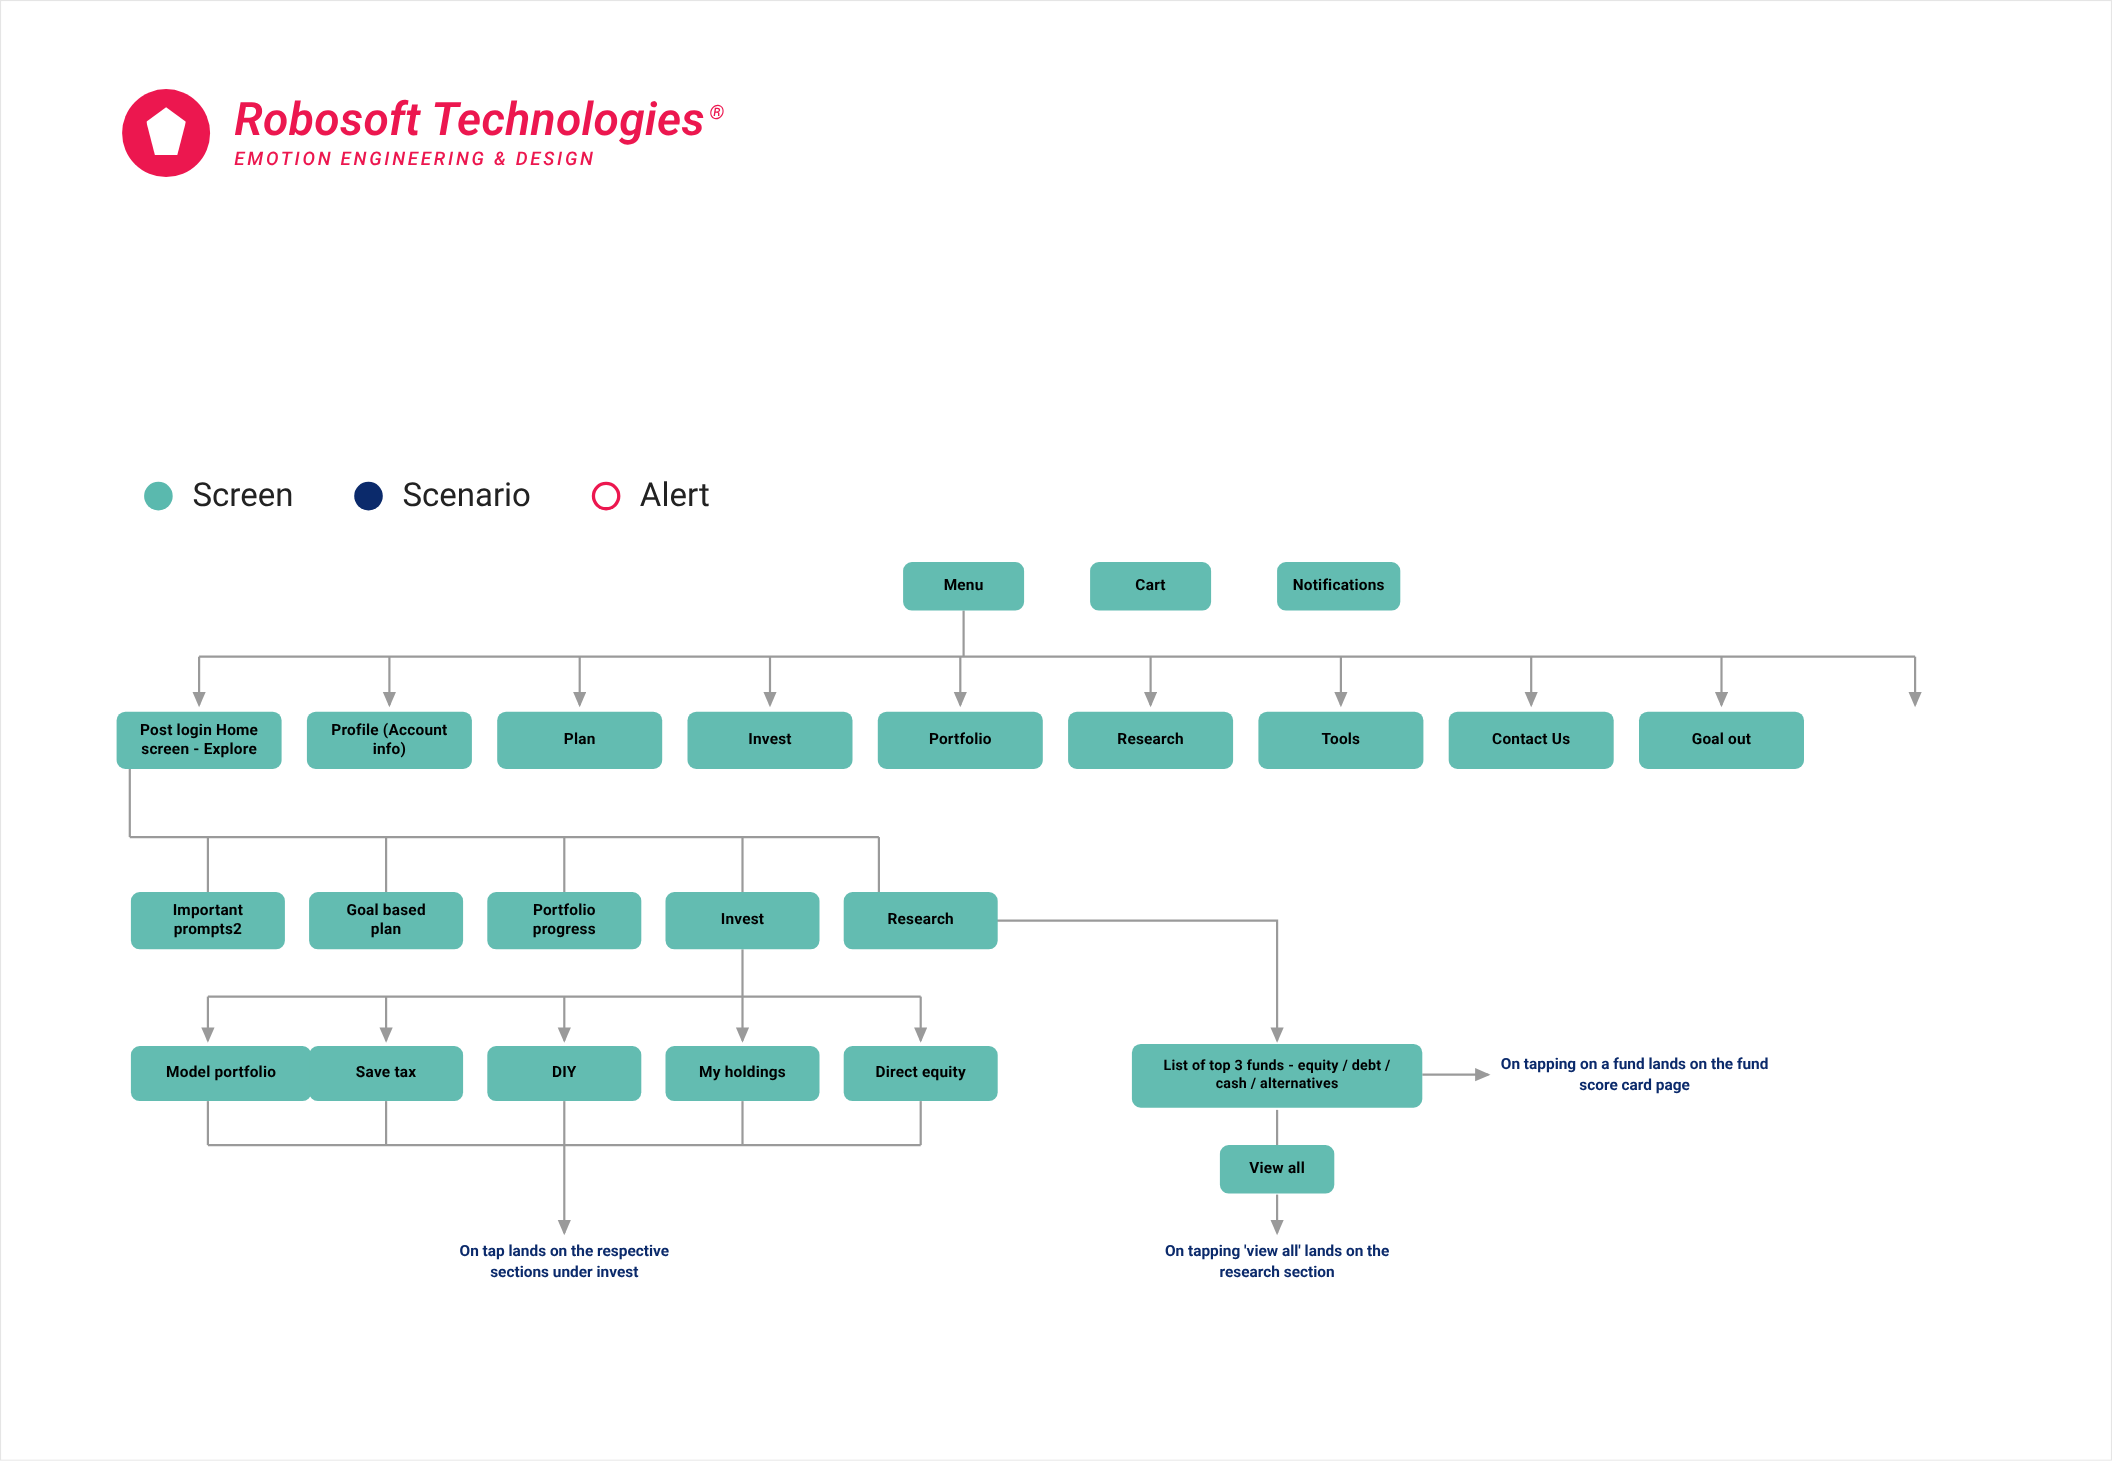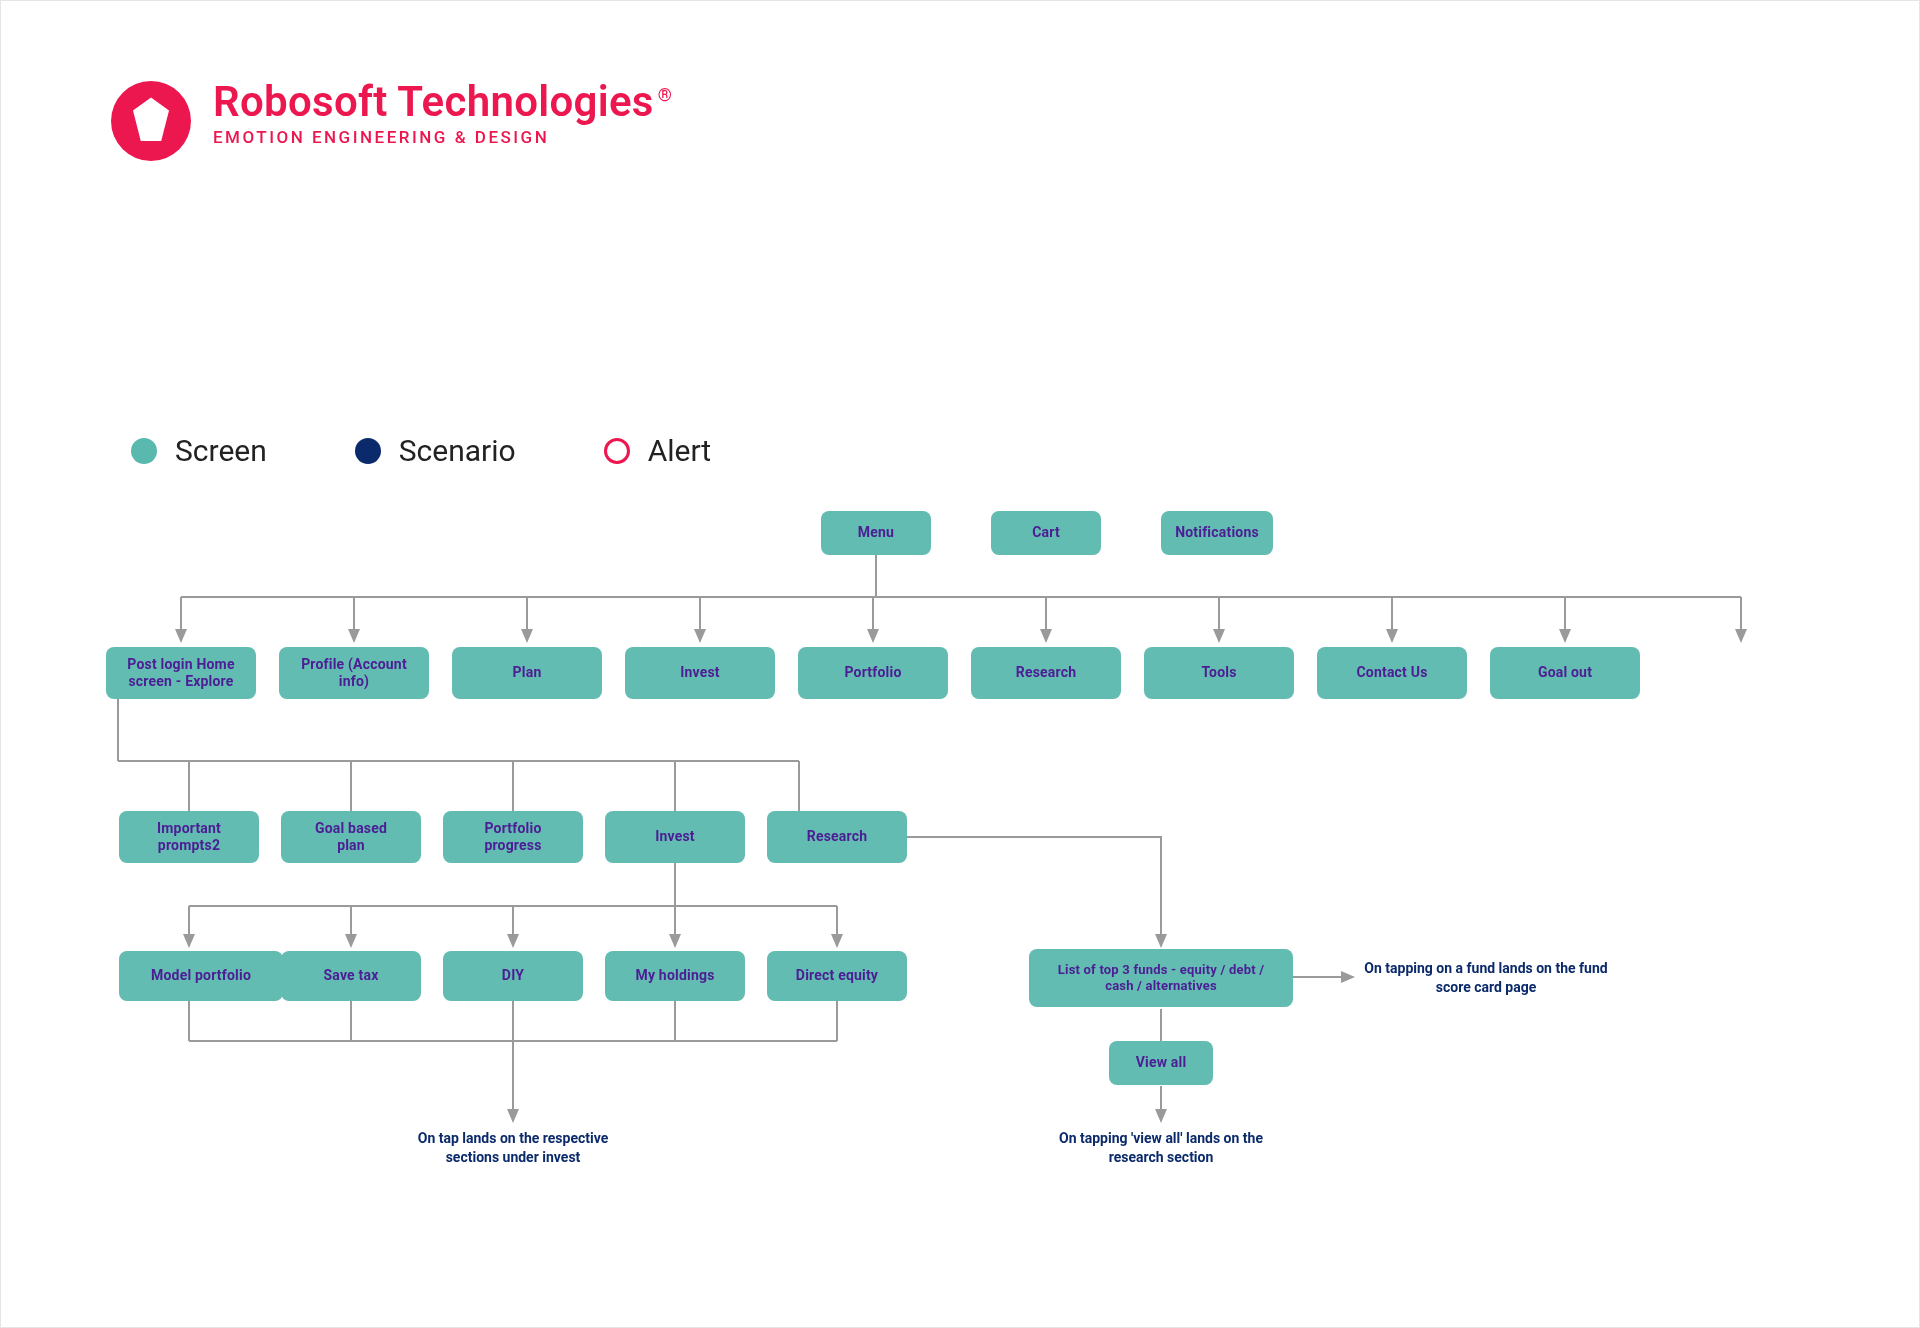--- a/index.html
+++ b/index.html
@@ -6,44 +6,44 @@
   body{font-family:-apple-system,BlinkMacSystemFont,"Segoe UI",Roboto,Arial,sans-serif;}
   .page{
     position:relative;
     width:1920px;
     height:1328px;
     box-sizing:border-box;
     border:1px solid #e5e5e5;
     background:#fff;
   }
   
-  .logo{position:absolute;left:110px;top:80px;display:flex;}
+  .logo{position:absolute;left:110px;top:80px;display:flex;align-items:center;font-style:italic;}
   .logo-mark{width:80px;height:80px;border-radius:50%;background:#EC174F;position:relative;flex:none;}
   .logo-mark::before{
     content:"";position:absolute;left:50%;top:48%;transform:translate(-50%,-50%);
     width:36px;height:44px;background:#fff;
     clip-path:polygon(50% 0,100% 30%,78% 100%,22% 100%,0 30%);
     border-radius:6px;
   }
   .logo-text{margin-left:22px;line-height:1;}
   .logo-title{color:#EC174F;font-size:42px;font-weight:600;letter-spacing:.3px;}
   .logo-reg{color:#EC174F;font-size:18px;vertical-align:super;margin-left:4px;}
   .logo-sub{color:#EC174F;font-size:17px;letter-spacing:2.5px;margin-top:6px;font-weight:500;}
   
   .heading{position:absolute;left:110px;top:250px;font-size:66px;font-weight:800;color:#111;letter-spacing:.5px;}
   
-  .legend{position:absolute;left:130px;top:432px;display:flex;align-items:center;gap:88px;font-size:30px;color:#222;justify-content:flex-end;}
+  .legend{position:absolute;left:130px;top:432px;display:flex;align-items:center;gap:55px;font-size:30px;color:#222;justify-content:flex-end;}
   .legend-item{display:flex;align-items:center;gap:18px;}
   .dot{width:26px;height:26px;border-radius:50%;}
   .dot-teal{background:#5AB9AE;}
   .dot-navy{background:#0B2A6B;}
   .dot-ring{border:3px solid #EC174F;background:transparent;box-sizing:border-box;}
   
   .node{
-    position:absolute;background:#63BCB1;color:#4c1d95;font-weight:700;
+    position:absolute;background:#63BCB1;color:#000000;font-weight:700;
     border-radius:8px;display:flex;align-items:center;justify-content:center;
     text-align:center;font-size:14px;line-height:1.25;padding:0 20px;box-sizing:border-box;
     letter-spacing:.2px;
   }
   .note{
     position:absolute;color:#0B2A6B;font-weight:700;font-size:14px;text-align:center;line-height:1.35;
   }
   svg.wires{position:absolute;left:0;top:0;width:1920px;height:1328px;pointer-events:none;}
   svg.wires line,svg.wires polyline{stroke:#9a9a9a;stroke-width:2;fill:none;}
   svg.wires polygon{fill:#9a9a9a;}

